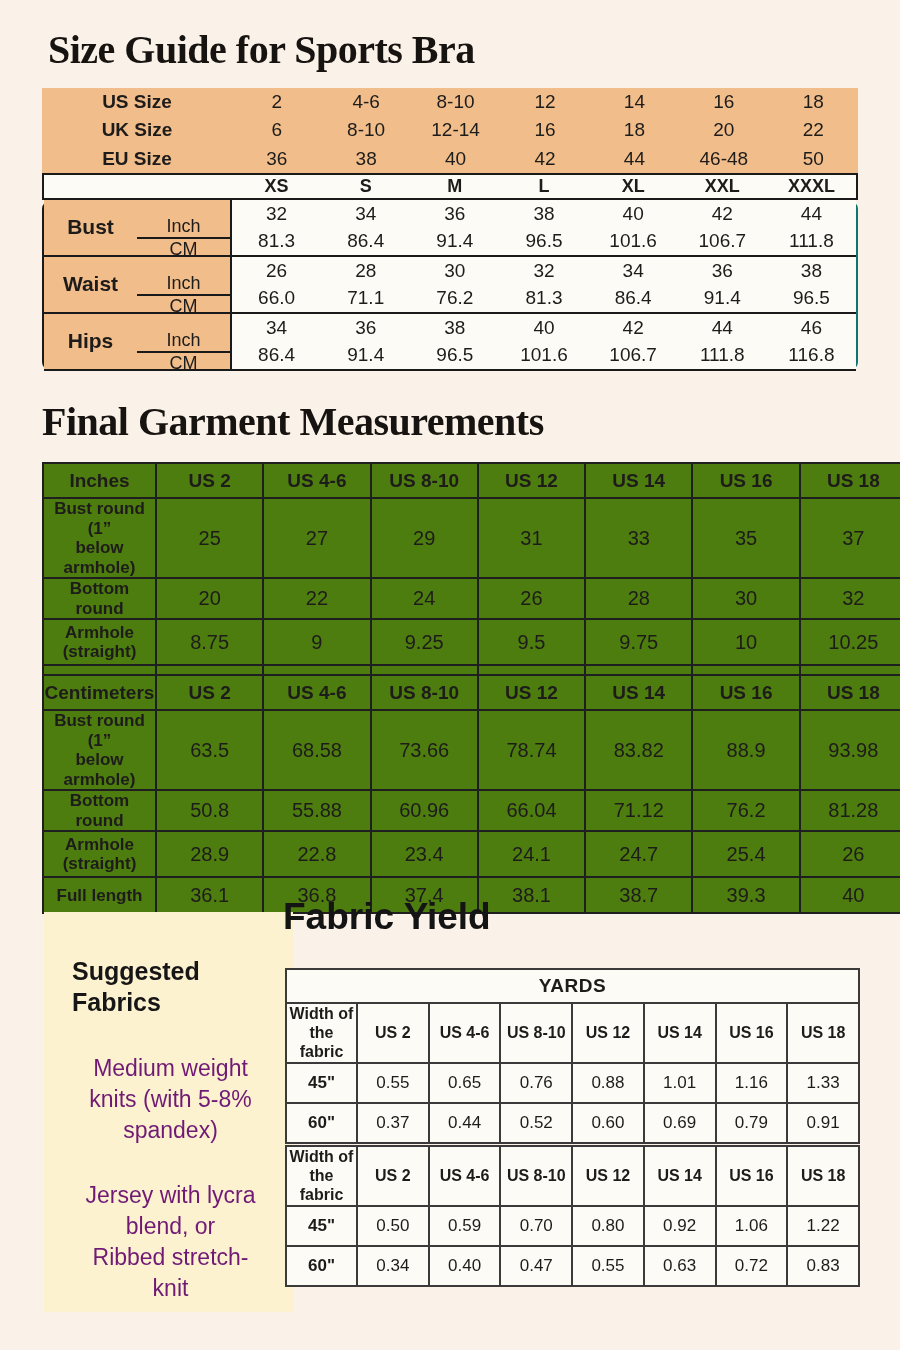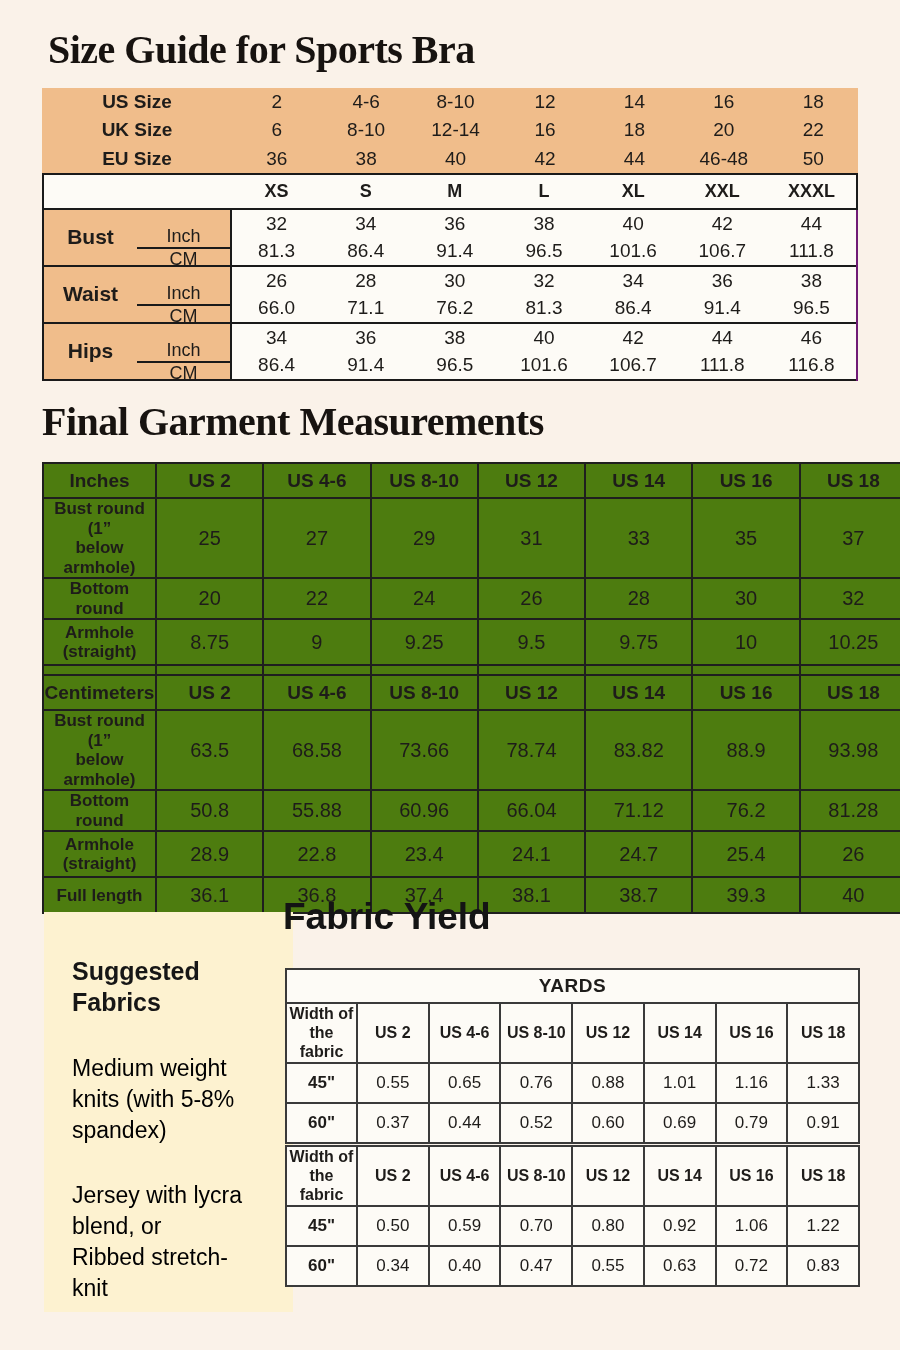--- a/index.html
+++ b/index.html
@@ -8,24 +8,24 @@
   .serif-title{font-family:"Liberation Serif",serif;font-weight:bold;font-size:40px;letter-spacing:-0.5px;color:#171310;margin:0;line-height:1;}
   .sans-title{font-weight:bold;font-size:37px;color:#141414;margin:0;line-height:1;}
   .c{display:flex;align-items:center;justify-content:center;text-align:center;}
   .pl{white-space:pre-line;}
 
   
   #sizechart{left:42px;top:88px;width:816px;}
   .conv-block{background:#f0bd8b;display:grid;grid-template-columns:190px repeat(7,1fr);grid-auto-rows:28.3px;}
   .conv-label{font-weight:bold;font-size:19px;}
   .conv-val{font-size:19px;}
-  .letters-row{display:flex;height:37px;border:2px solid #1a1a1a;background:#fdfbf6;box-sizing:border-box;}
+  .letters-row{display:flex;height:27px;border:2px solid #1a1a1a;background:#fdfbf6;box-sizing:border-box;}
   .letters-row .sp{width:188px;}
   .letters-row .lt{flex:1;font-weight:bold;font-size:18px;}
-  .m-section{border-left:2px solid #1a1a1a;border-right:2px solid #701a75;box-sizing:border-box;}
+  .m-section{border-left:2px solid #1a1a1a;border-right:2px solid #0f766e;box-sizing:border-box;border-radius:9px;}
   .m-group{display:flex;border-bottom:2px solid #1a1a1a;height:55px;}
   .m-cat{width:93px;background:#f0bd8b;font-weight:bold;font-size:21px;}
   .m-units{width:93px;background:#f0bd8b;display:flex;flex-direction:column;}
   .m-unit{flex:1;font-size:18px;display:flex;align-items:center;justify-content:center;}
   .m-unit.first{border-bottom:2px solid #1a1a1a;margin-top:16px;}
   .m-data{flex:1;background:#fdfbf6;border-left:2px solid #1a1a1a;display:grid;grid-template-columns:repeat(7,1fr);grid-template-rows:1fr 1fr;}
   .m-data .d{font-size:19px;}
 
   
   table.gt{border-collapse:collapse;table-layout:fixed;width:866px;background:#4d7c0f;}
@@ -34,21 +34,21 @@
   table.gt .hrow{height:35px;}
   table.gt .tall{height:46px;margin-top:8px;}
   table.gt .short{height:36px;}
   table.gt th{font-size:19px;font-weight:bold;}
   table.gt td.rl{font-size:17px;font-weight:bold;line-height:1.15;}
   table.gt td.v{font-size:20px;font-weight:normal;}
 
   
   #sidebar{left:44px;top:912px;width:249px;height:400px;background:#fdf2d0;box-sizing:border-box;padding:44px 24px 0 28px;}
   #sidebar h3{margin:0;font-size:25px;font-weight:bold;line-height:1.25;color:#161616;}
-  #sidebar p{margin:34px 0 0 0;font-size:23px;line-height:1.35;color:#000000;}
+  #sidebar p{margin:34px 0 0 0;font-size:23px;line-height:1.35;color:#701a75;text-align:center;}
   table.yt{border-collapse:collapse;table-layout:fixed;width:575px;background:#fdfbf6;padding-left:16px;}
   table.yt th,table.yt td{border:2px solid #3a3a3a;text-align:center;vertical-align:middle;padding:0;}
   table.yt col.wcol{width:71px;}
   table.yt .caprow{height:34px;}
   table.yt .subrow{height:46px;}
   table.yt .drow{height:40px;}
   table.yt th.cap{font-size:19px;font-weight:bold;letter-spacing:0.5px;}
   table.yt th.wh{font-size:16px;font-weight:bold;line-height:1.2;}
   table.yt th.sz{font-size:16px;font-weight:bold;}
   table.yt td.wl{font-size:17px;font-weight:bold;}

